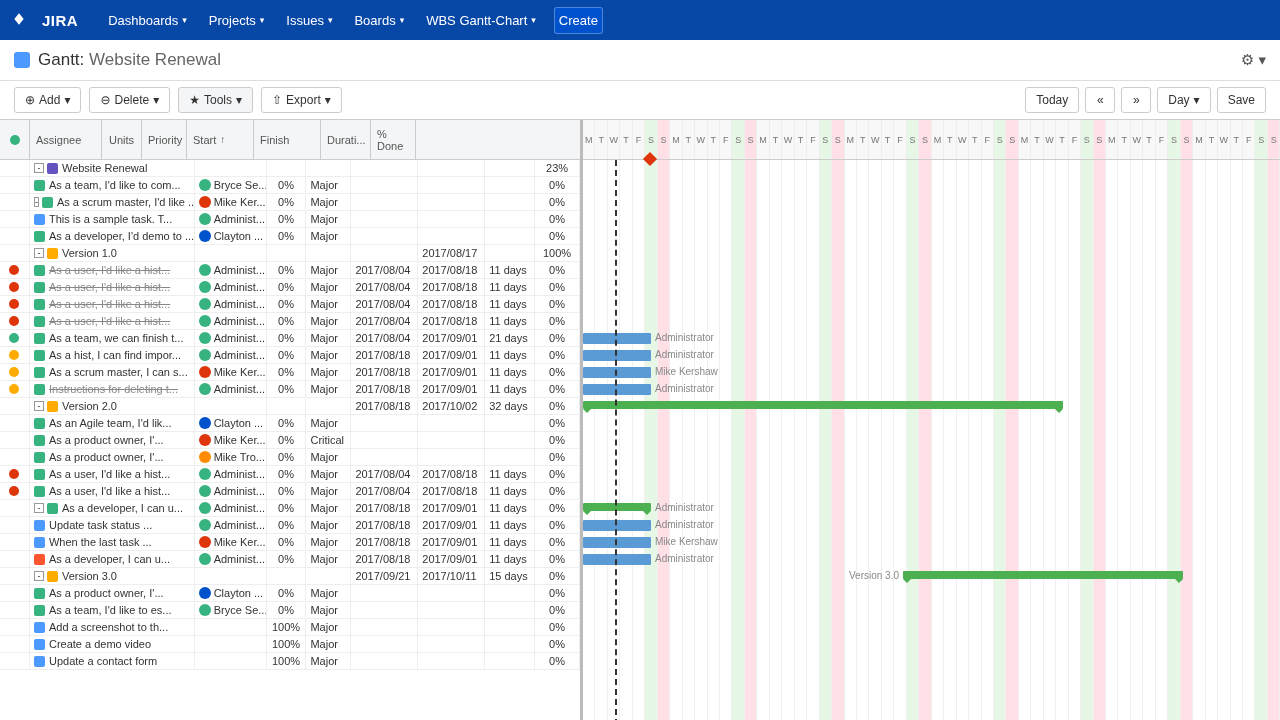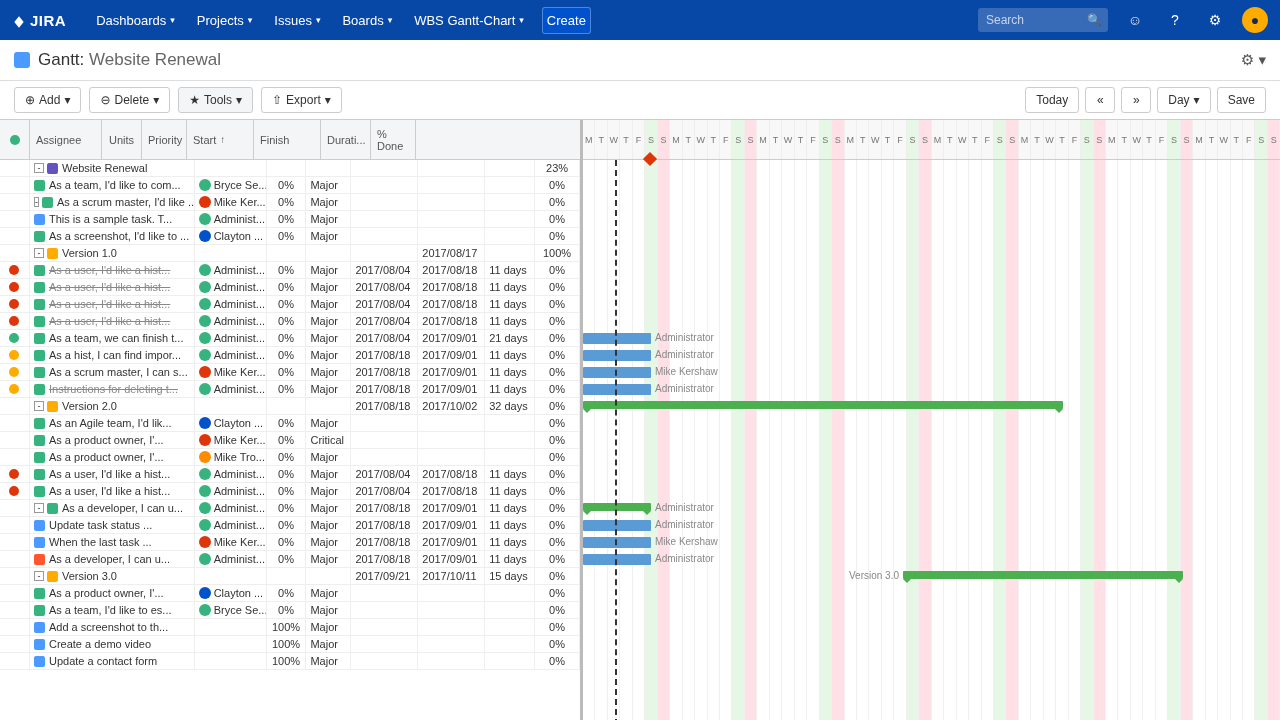--- a/index.html
+++ b/index.html
@@ -1,18 +1,18 @@
 <!DOCTYPE html>
 <html><head>
 <meta charset="utf-8">
 <style>
 *{box-sizing:border-box;margin:0;padding:0;font-family:Arial,Helvetica,sans-serif}
 body{background:#fff;font-size:11px;color:#333;width:1280px;height:720px;overflow:hidden}
 .topnav{background:#0747a6;height:40px;display:flex;align-items:center;padding:0 12px;color:#fff}
-.logo{font-weight:bold;font-size:15px;letter-spacing:.5px;display:flex;align-items:flex-end;gap:4px}
+.logo{font-weight:bold;font-size:15px;letter-spacing:.5px;display:flex;align-items:flex-start;gap:16px}
 .logo svg{width:14px;height:14px;fill:#fff}
 .nav-items{display:flex;margin-left:20px;gap:2px}
 .nav-item{padding:6px 10px;cursor:pointer;font-size:13px;display:flex;align-items:center;gap:4px;border-radius:3px}
 .caret{font-size:9px}
 .create-btn{background:#0052cc;border:1px solid rgba(255,255,255,.3);padding:5px 4px;border-radius:3px;margin-left:8px;cursor:pointer;font-size:13px}
 .nav-right{margin-left:auto;display:flex;align-items:center;gap:14px}
 .search{background:rgba(255,255,255,.2);border:none;border-radius:3px;padding:5px 28px 5px 8px;color:#fff;width:130px;font-size:12px}
 .search::placeholder{color:rgba(255,255,255,.7)}
 .search-wrap{position:relative}
 .search-ico{position:absolute;right:6px;top:5px;font-size:12px;color:rgba(255,255,255,.8)}
@@ -98,30 +98,20 @@
     <span>JIRA</span>
   </div>
   <div class="nav-items" id="nav-items">
       <div class="nav-item">Dashboards <span class="caret">▾</span></div>
       <div class="nav-item">Projects <span class="caret">▾</span></div>
       <div class="nav-item">Issues <span class="caret">▾</span></div>
       <div class="nav-item">Boards <span class="caret">▾</span></div>
       <div class="nav-item">WBS Gantt-Chart <span class="caret">▾</span></div>
     </div>
   <div class="create-btn">Create</div>
-  <div class="nav-right">
-    <div class="search-wrap">
-      <input class="search" placeholder="Search" style="">
-      <span class="search-ico">🔍</span>
-    </div>
-    <div class="icon-btn">☺</div>
-    <div class="icon-btn">?</div>
-    <div class="icon-btn">⚙</div>
-    <div class="icon-btn avatar-ico">●</div>
-  </div>
 </div>
 
 <div class="titlebar">
   <div class="g-ico"></div>
   <h1><span>Gantt:</span> <span class="sub">Website Renewal</span></h1>
   <div class="gear">⚙ ▾</div>
 </div>
 
 <div class="toolbar">
   <button class="tb-btn plain">⊕ <span>Add</span> ▾</button>
@@ -245,21 +235,21 @@
           <div class="c-finish"></div>
           <div class="c-dur"></div>
           <div class="c-done" style="justify-content: center;">
             <span>0%</span>
           </div>
         </div>
         <div class="row">
           <div class="c-status" style="justify-content: center;"></div>
           <div class="c-name i2">
             <span class="itype it-story"></span>
-            <span>As a screenshot, I'd like to ...</span>
+            <span>As a developer, I'd demo to ...</span>
           </div>
           <div class="c-assign">
             <span class="assig">
               <span class="av av-b"></span>
               <span>Clayton ...</span>
             </span>
           </div>
           <div class="c-units" style="justify-content: center;">
             <span>0%</span>
           </div>

